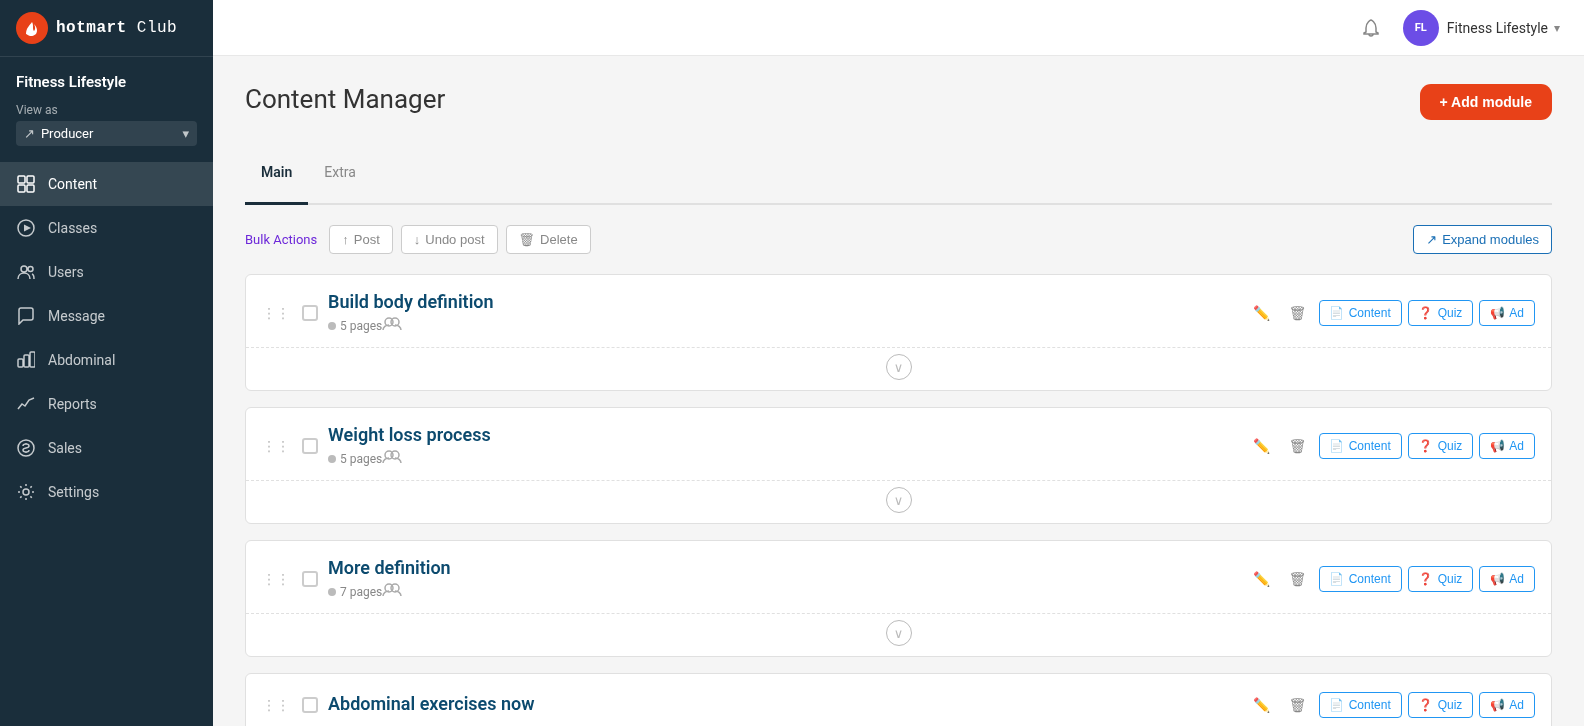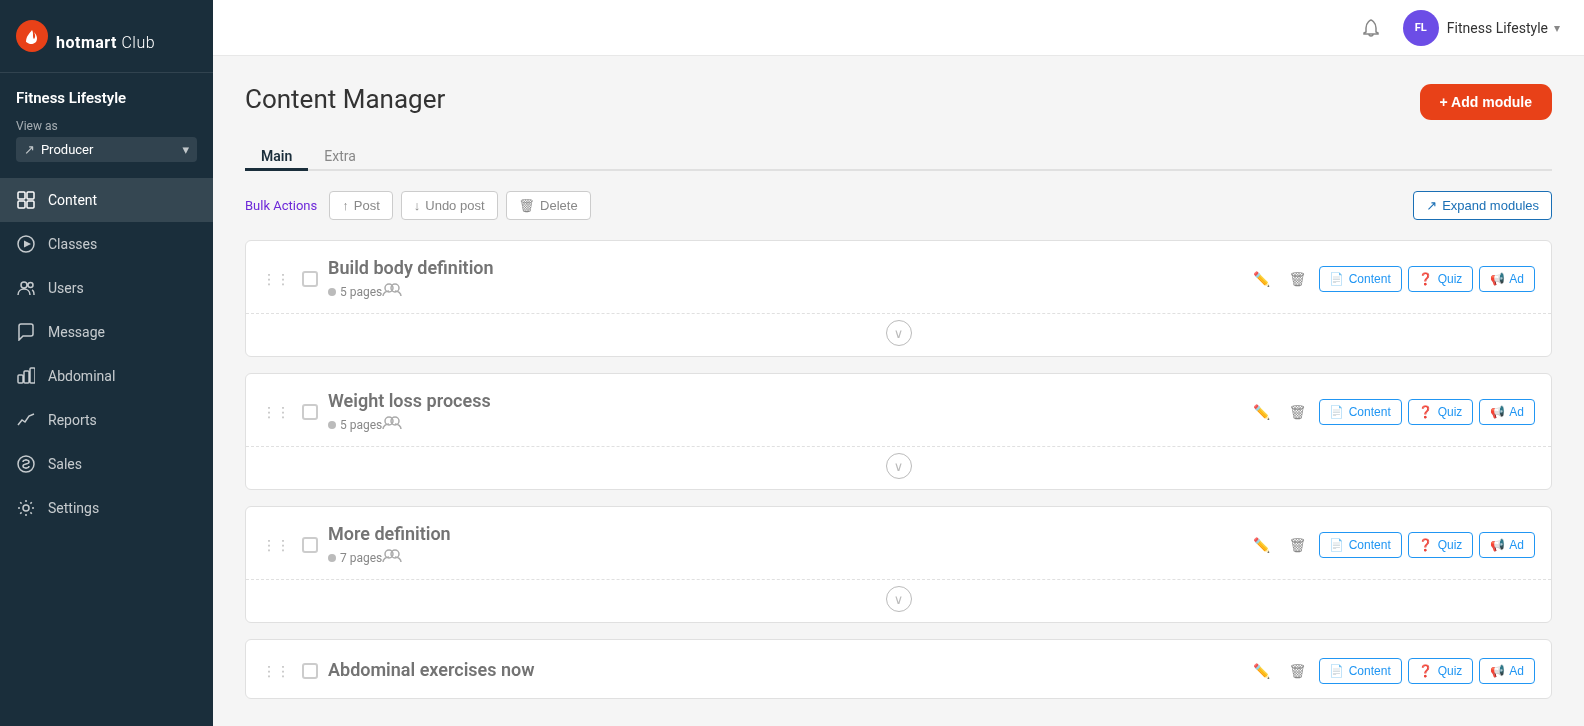--- a/index.html
+++ b/index.html
@@ -10,23 +10,24 @@
       width: 213px;
       min-width: 213px;
       background: #1a2e3b;
       display: flex;
       flex-direction: column;
       height: 100%;
       color: #fff;
     }
     .sidebar-logo {
       display: flex;
-      align-items: flex-end;
-      padding: 20px 16px;
+      align-items: center;
+      padding: 12px 16px;
       border-bottom: 1px solid rgba(255,255,255,0.1);
+      font-family: Liberation Mono, monospace;
     }
     .logo-icon {
       width: 32px;
       height: 32px;
       margin-right: 8px;
       flex-shrink: 0;
     }
     .logo-text {
       font-size: 16px;
       font-weight: 700;
@@ -175,26 +176,27 @@
       gap: 6px;
     }
 
     
     .tabs {
       display: flex;
       border-bottom: 2px solid #e0e0e0;
       margin-bottom: 20px;
     }
     .tab {
-      padding: 8px 16px 4px;
+      padding: 8px 16px 22px;
       font-size: 14px;
       cursor: pointer;
       color: #888;
       border-bottom: 3px solid transparent;
       margin-bottom: -2px;
+      margin-top: 16px;
     }
     .tab.active {
       color: #1a2e3b;
       font-weight: 600;
       border-bottom: 3px solid #1a2e3b;
     }
 
     
     .bulk-actions {
       display: flex;
@@ -258,21 +260,21 @@
       height: 16px;
       border: 2px solid #ccc;
       border-radius: 3px;
       cursor: pointer;
       flex-shrink: 0;
     }
     .module-info { flex: 1; }
     .module-title {
       font-size: 18px;
       font-weight: 600;
-      color: #737373;
+      color: #0c4a6e;
       margin-bottom: 4px;
     }
     .module-meta {
       display: flex;
       align-items: center;
       font-size: 12px;
       color: #888;
     }
     .module-dot {
       width: 8px;

